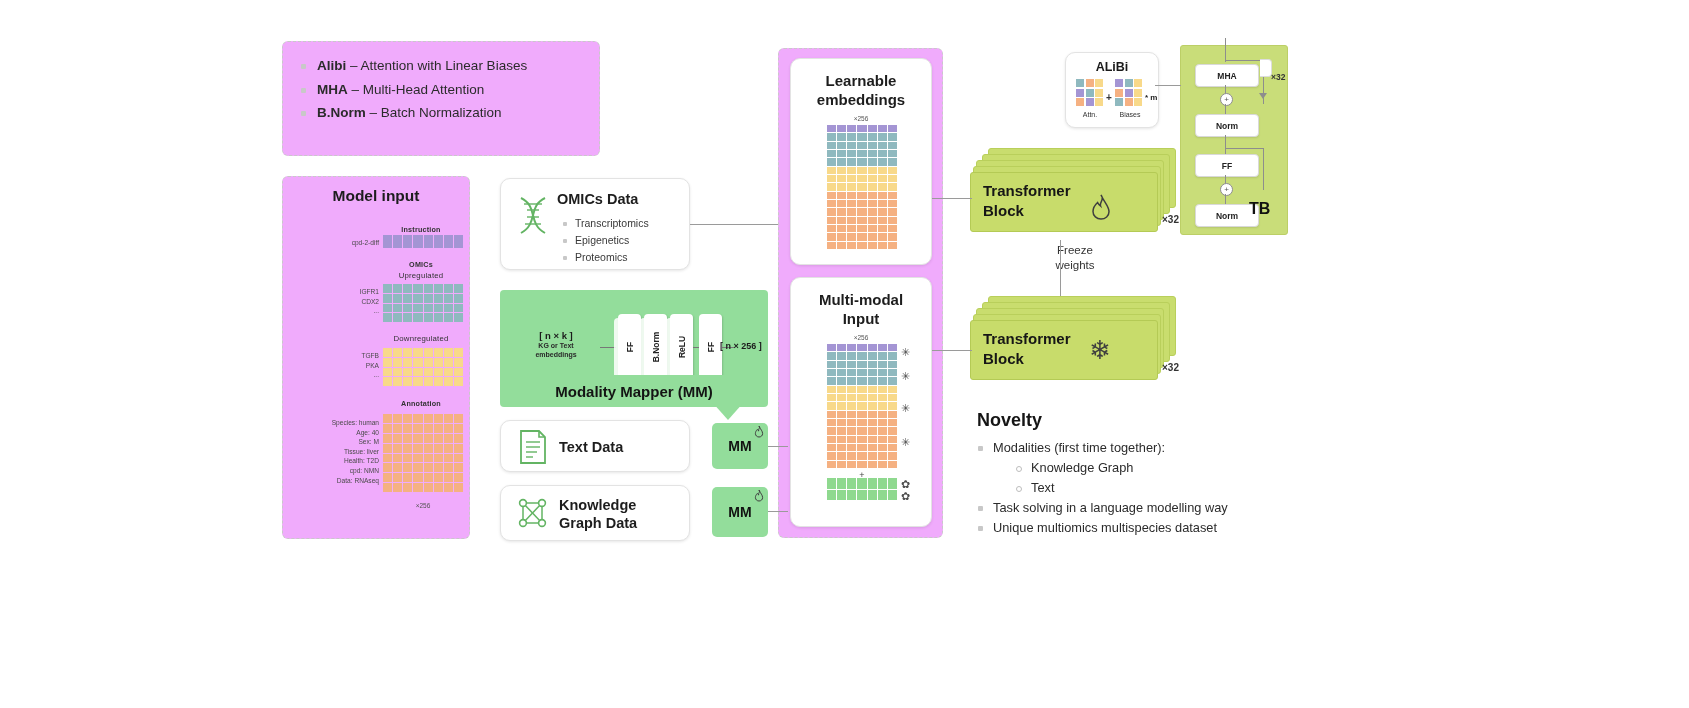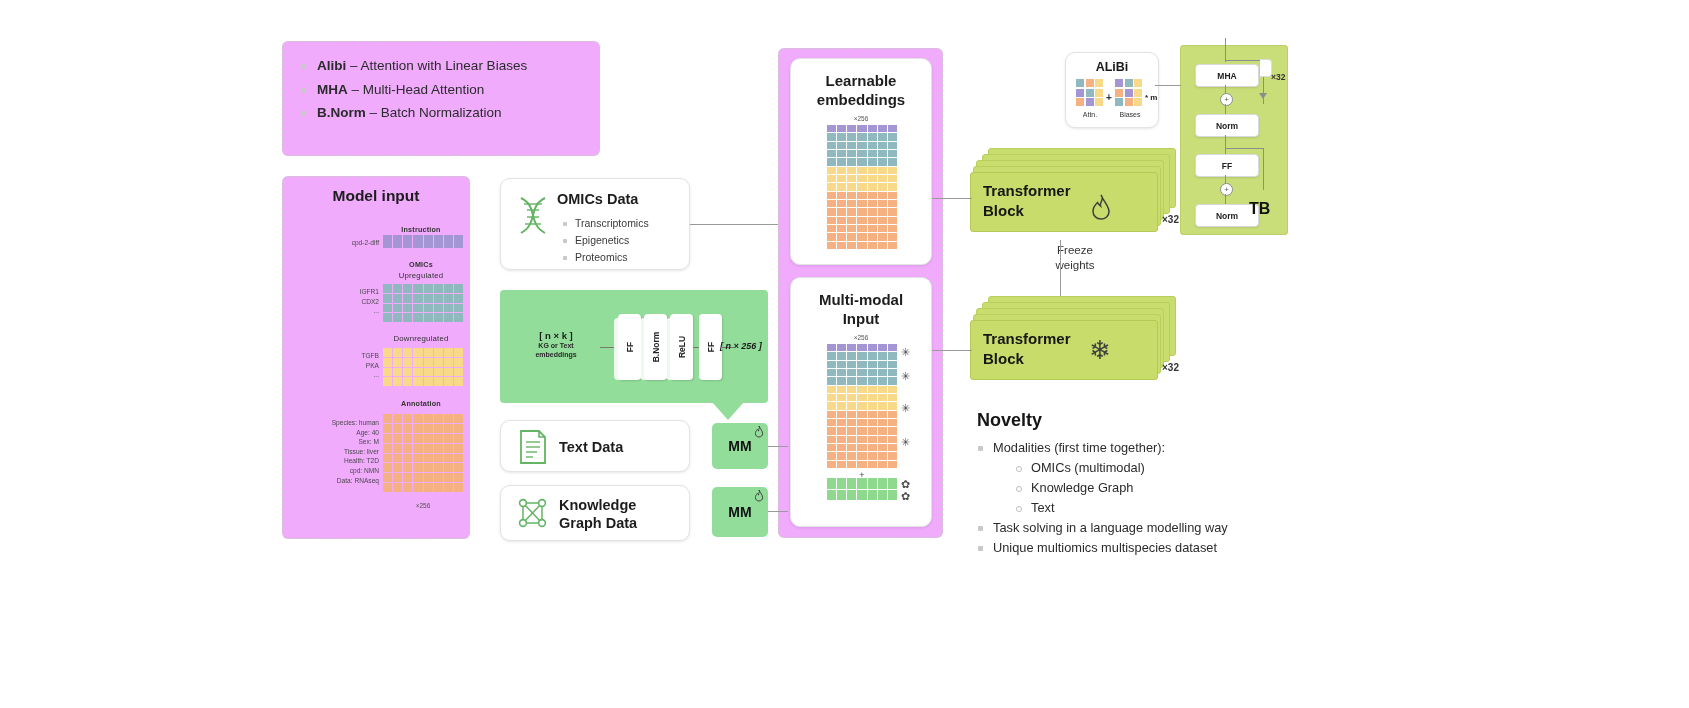--- a/index.html
+++ b/index.html
@@ -349,22 +349,23 @@
     <div class="mmshadow" style="left:166px;"></div>
     <div class="mmblock" style="left:170px;">
         <span class="v">ReLU</span>
       </div>
 
     <div class="mmarrow" style="left:193px;width:6px;"></div>
     <div class="mmblock" style="left:199px;">
         <span class="v">FF</span>
       </div>
     <div class="mmarrow" style="left:222px;width:12px;"></div>
-    <div class="mm-out" style="left:220px;font-style:italic;">[ n × 256 ]</div>
-  </div>
+    <div class="mm-out" style="left:220px;">[ n × 256 ]</div>
+  </div>
+  <div class="abs" id="mmtitle">Modality Mapper (MM)</div>
   <div class="mmtail"></div>
 
   <div class="abs card" id="textdata">
     <span class="abs" style="left:16px;top:8px;">
       <svg width="32" height="36" viewBox="0 0 32 36">
         <path d="M4 2 H22 L28 8 V34 H4 Z" fill="#fff" stroke="#63b463" stroke-width="1.8"></path>
         <path d="M22 2 V8 H28" fill="none" stroke="#63b463" stroke-width="1.6"></path>
         <g stroke="#63b463" stroke-width="1.4">
           <line x1="9" y1="13" x2="23" y2="13"></line>
           <line x1="9" y1="18" x2="23" y2="18"></line>
@@ -764,21 +765,20 @@
     <div class="tbnode" style="top:158px;">Norm</div>
   </div>
   <div id="tblabel">TB</div>
 
   <div class="abs" id="novelty">
     <h2>Novelty</h2>
     <ul>
       <li>
         <span>Modalities (first time together):</span>
         <ul>
-          <li>OMICs (multimodal)</li>
           <li>Knowledge Graph</li>
           <li>Text</li>
         </ul>
       </li>
       <li>Task solving in a language modelling way</li>
       <li>Unique multiomics multispecies dataset</li>
     </ul>
   </div>
 
   <div class="conn" style="left:690px;top:224px;width:88px;height:1px;"></div>

